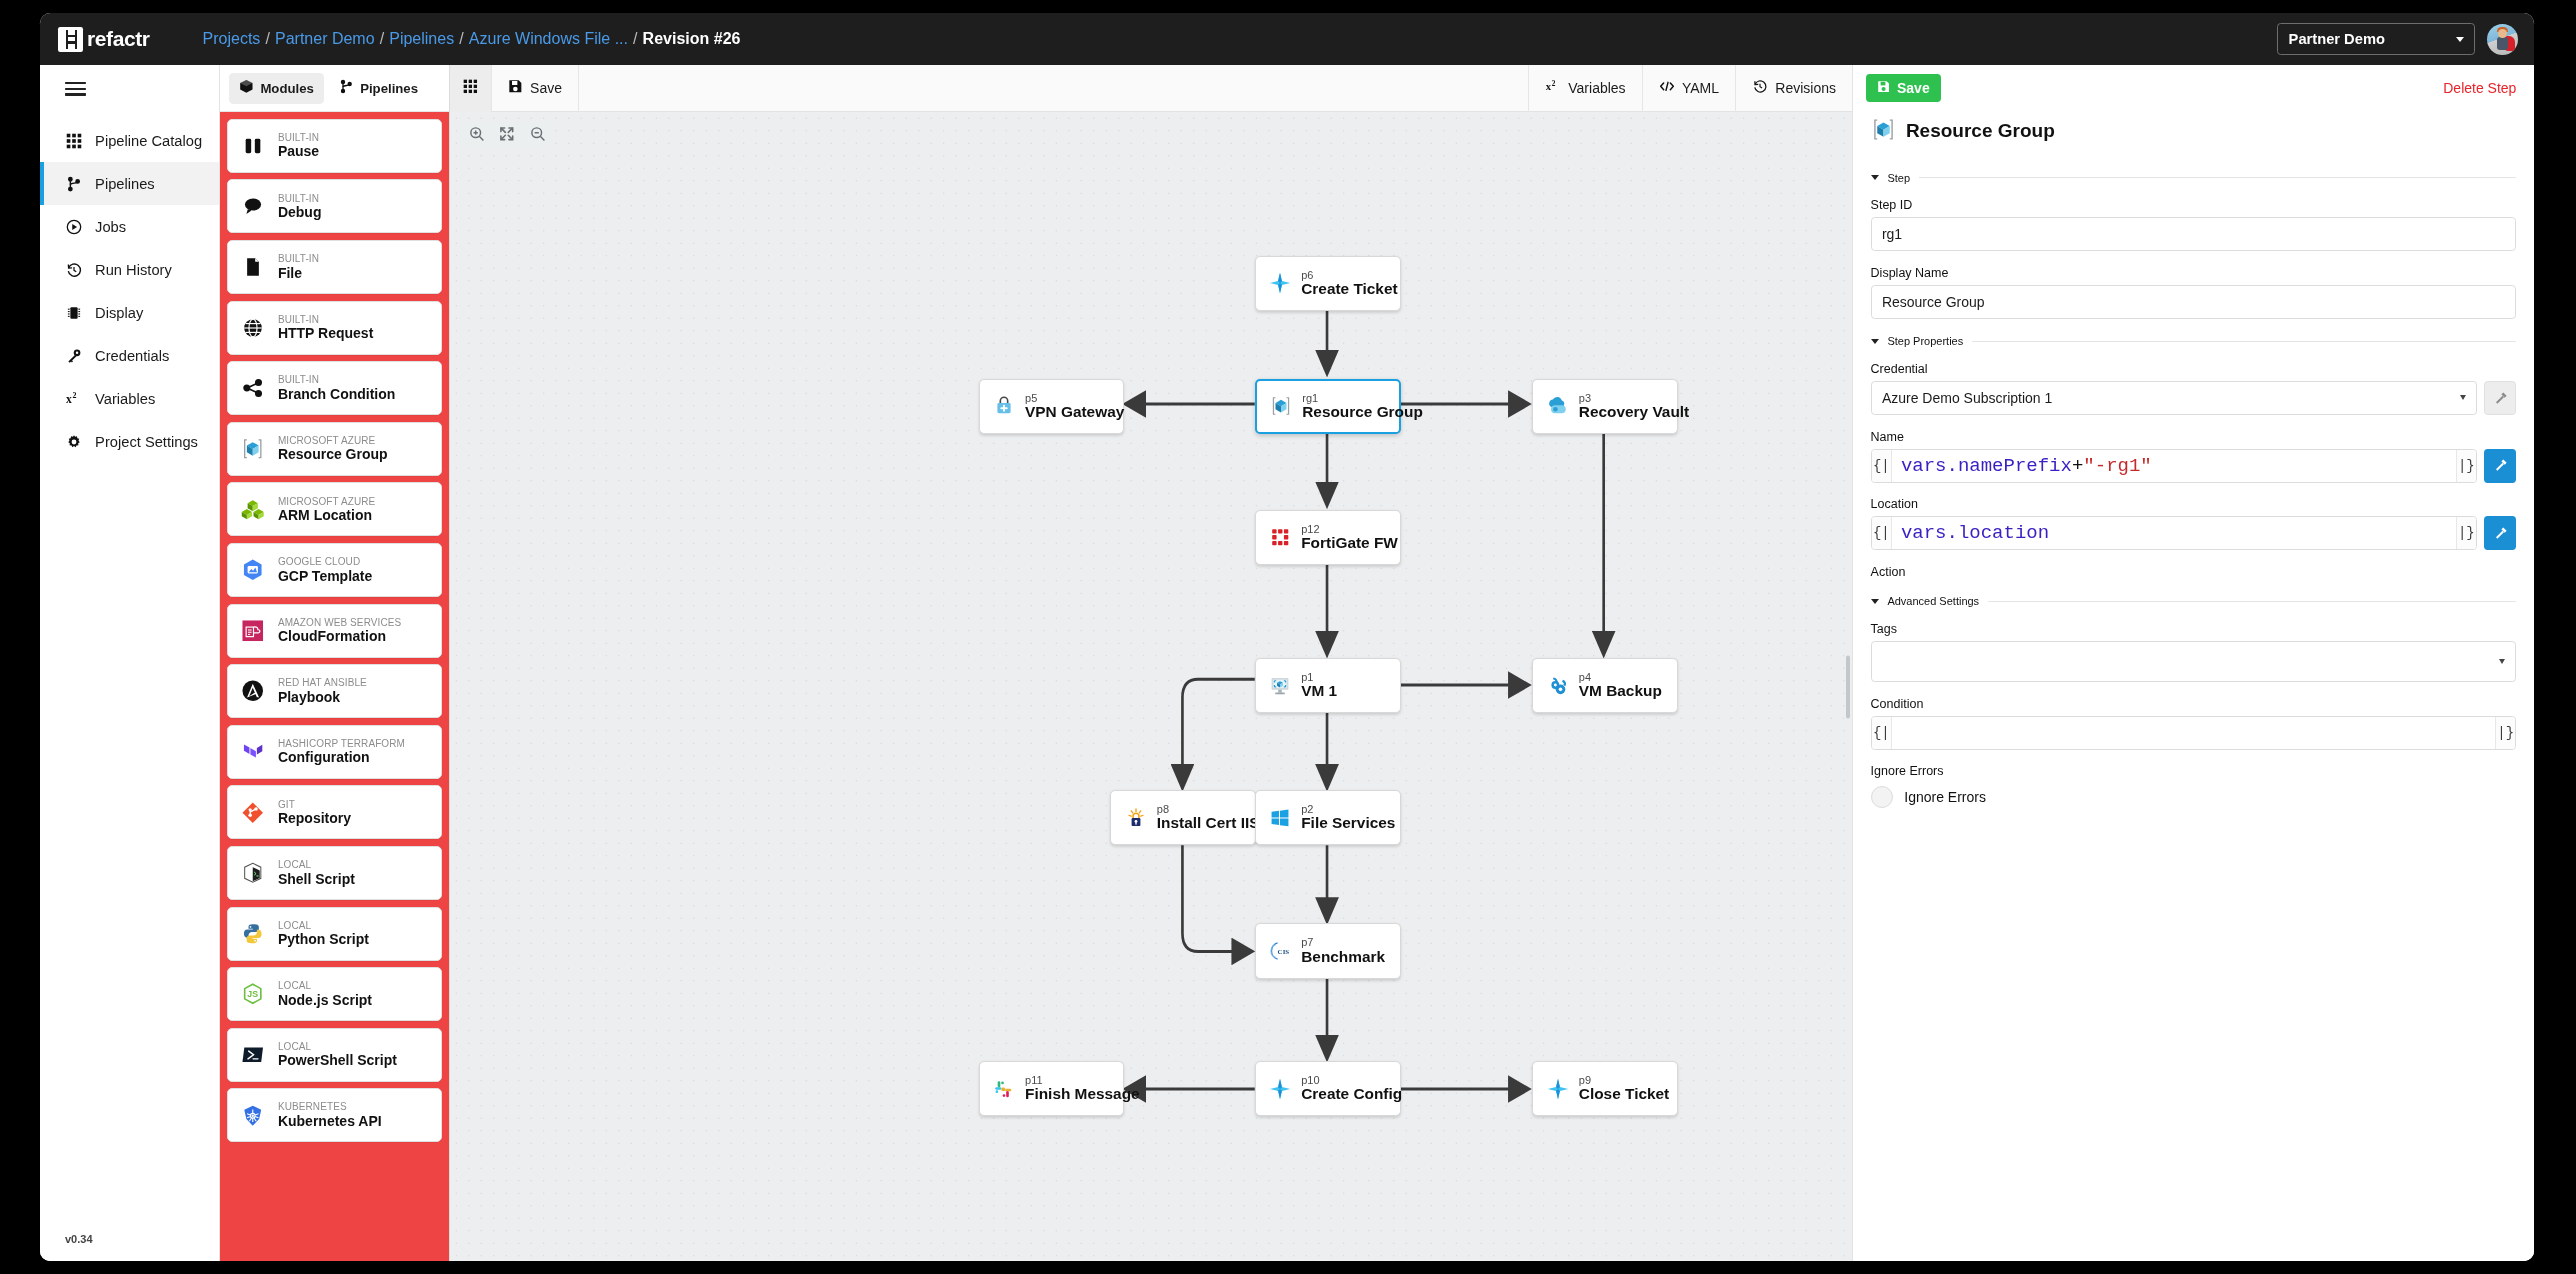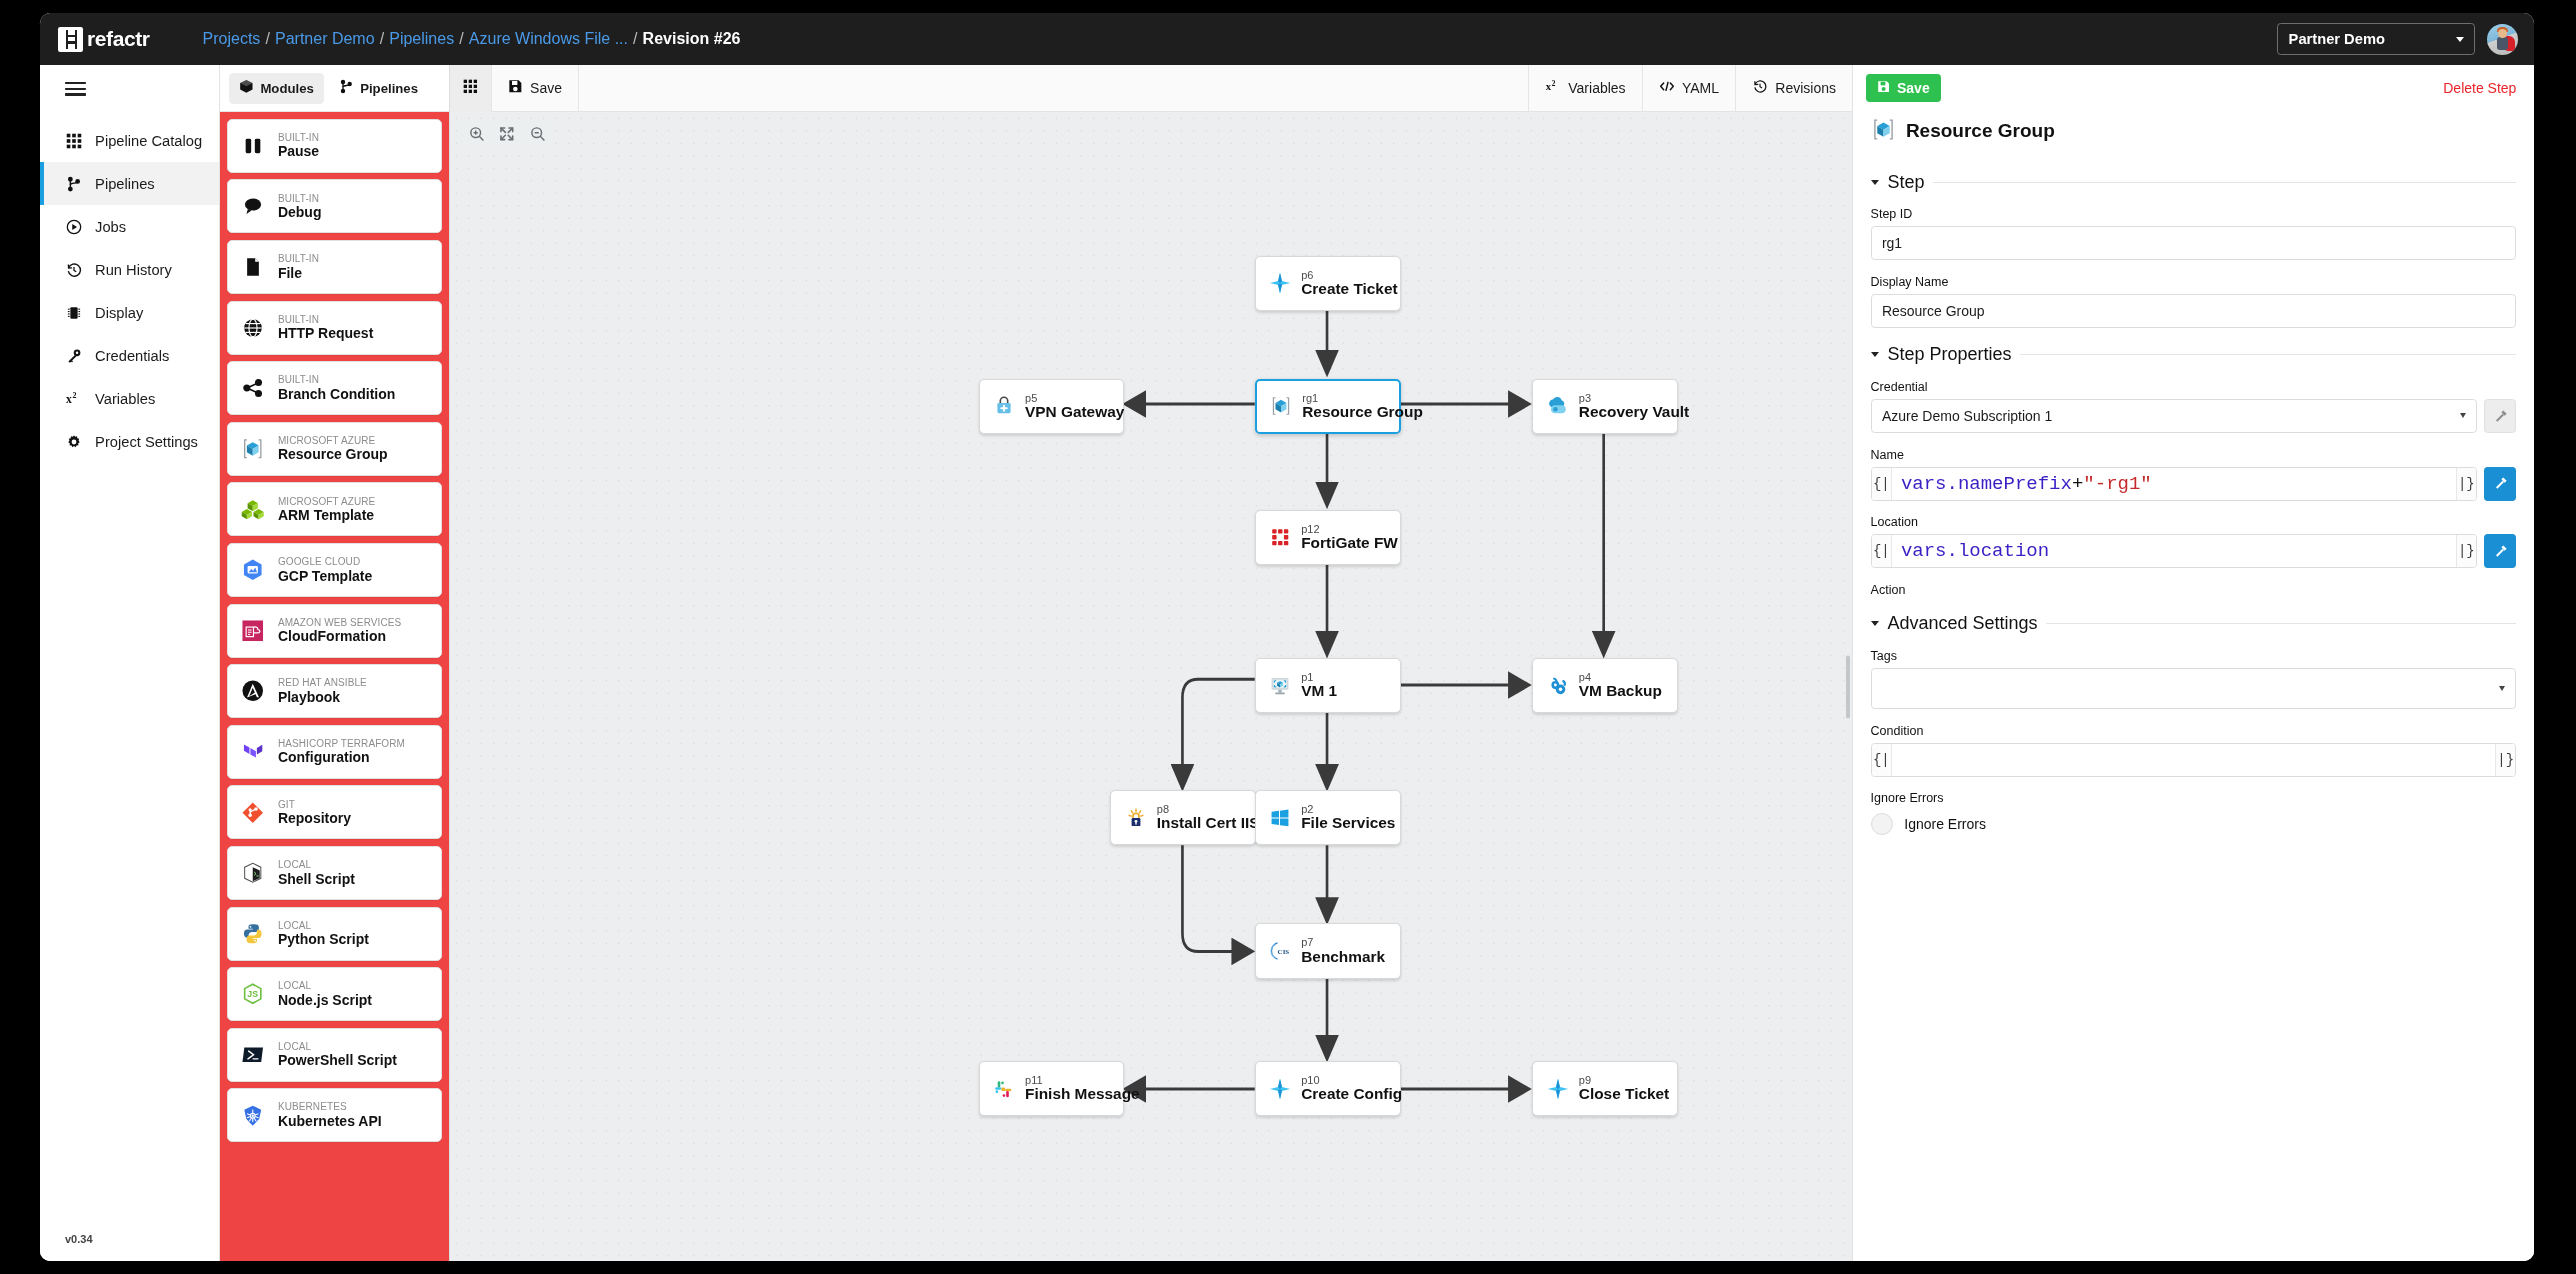--- a/index.html
+++ b/index.html
@@ -177,21 +177,21 @@
   }
   .link-delete { margin-left:auto; color:#e8242a; font-size:14px; cursor:pointer; }
   .rp-title { display:flex; align-items:center; gap:10.3px; padding:0 17.6px 0 17.6px; height:41px; }
   .rp-title-text { font-size:19px; font-weight:700; color:#111; }
   .rp-body { flex:1; padding:4.4px 17.6px 0 17.6px; overflow:hidden; }
 
   .section-head {
     display:flex; align-items:center; gap:8.8px; margin:16px 0 5.9px 0;
   }
   .section-head .tri { width:0;height:0;border-left:4.4px solid transparent;border-right:4.4px solid transparent;border-top:5.9px solid #222; }
-  .section-head .st { font-size:18px; color:#111; white-space:nowrap; }
+  .section-head .st { font-size:11px; color:#111; white-space:nowrap; }
   .section-head .rule { flex:1; height:0.7px; background:#e4e4e4; }
 
   .field { margin-top:14.7px; }
   .field-label { font-size:12.5px; color:#111; margin-bottom:5.1px; font-weight:400; }
   .input {
     height:34px; border:0.7px solid #dcdcdc; border-radius:3.7px; background:#fff;
     display:flex; align-items:center; padding:0 10.3px; font-size:14px; color:#1b1b1b;
   }
   .row { display:flex; gap:7.3px; align-items:stretch; }
   .row .grow { flex:1; }
@@ -535,21 +535,21 @@
                 </g>
               <g>
                   <path fill="#7ab800" d="M24 15 L31 19 L24 23 L17 19 Z"></path>
                   <path fill="#5a9300" d="M17 19 L24 23 V29 L17 25 Z"></path>
                   <path fill="#a4d93a" d="M31 19 L24 23 V29 L31 25 Z"></path>
                 </g>
             </svg>
           </span>
           <span class="mod-txt">
             <span class="mod-cat">MICROSOFT AZURE</span>
-            <span class="mod-name">ARM Template</span>
+            <span class="mod-name">ARM Location</span>
           </span>
         </div>
 
         <div class="mod-card">
           <span class="mod-icon">
             <svg width="23.5" height="23.5" viewBox="0 0 32 32">
                 <path fill="#4285f4" d="M16 2 L28 9 V23 L16 30 L4 23 V9 Z"></path>
             <rect x="9" y="11" width="14" height="10" rx="1.5" fill="#fff"></rect>
             <path fill="#4285f4" d="M10.5 19.5 L14 15 L16.5 17.5 L19.5 13 L21.8 19.5 Z"></path>
               </svg>

